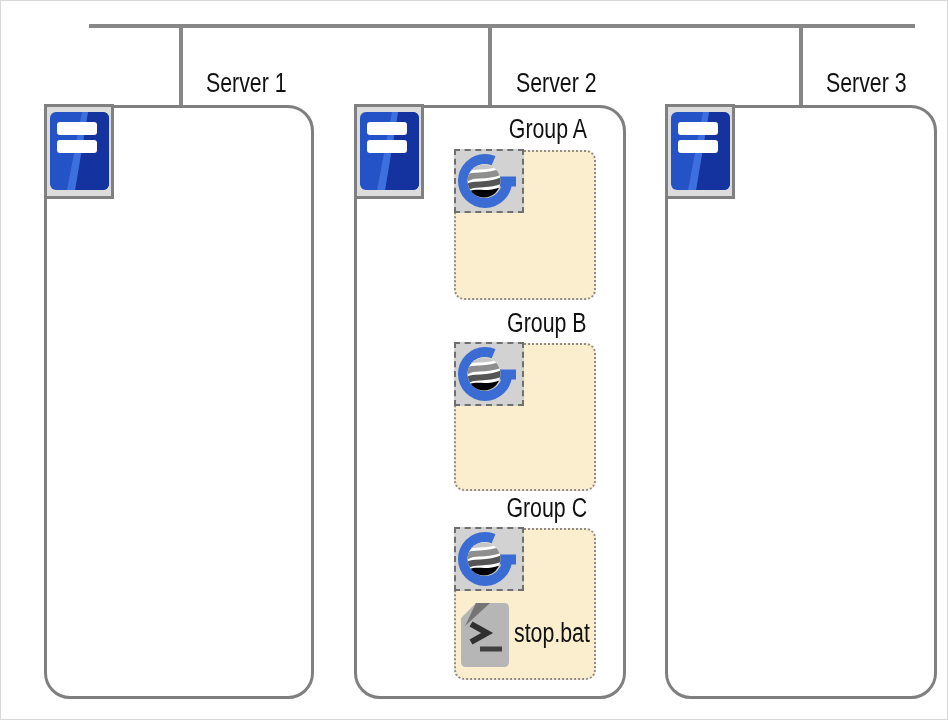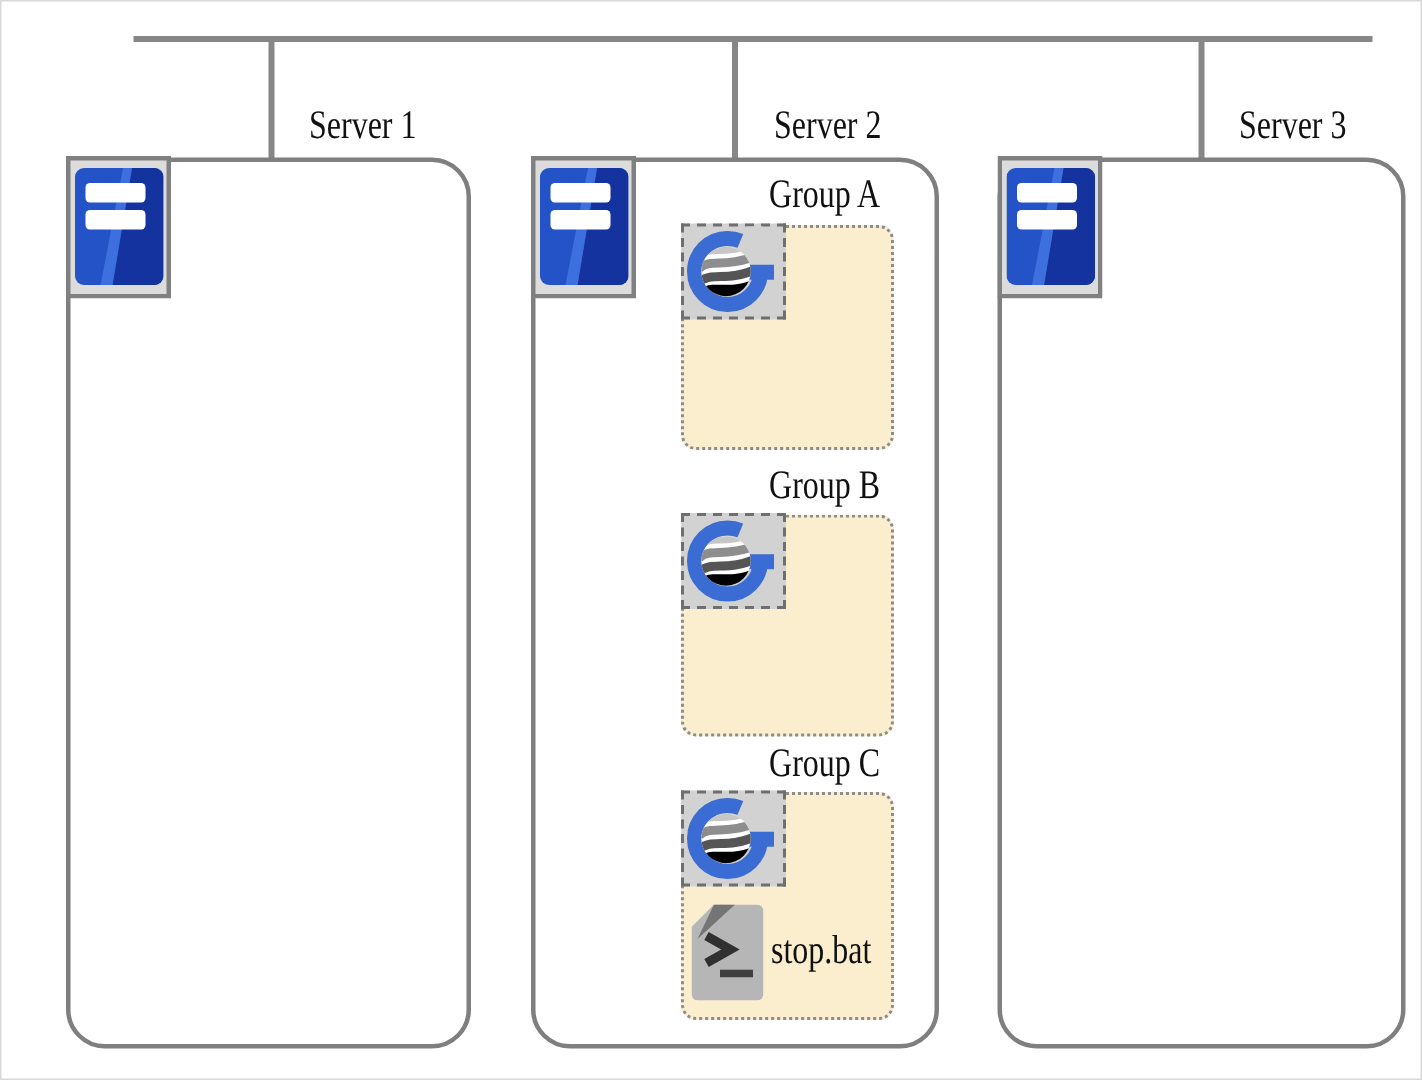--- a/index.html
+++ b/index.html
@@ -1,19 +1,19 @@
 <!DOCTYPE html>
 <html style="--c-line: #878787; --c-border: #7f7f7f; --c-group_fill: #faeecf; --c-group_border: #8c8c8c; --c-icon_bg: #d2d2d2; --c-logo_blue: #3a6cd3; --c-server_blue: #2353c6; --c-server_blue_dark: #15339e; --c-script_gray: #b6b6b6;"><head>
 <meta charset="utf-8">
 <style>
   html,body{margin:0;padding:0;background:#fff;}
   .stage{
     position:relative;width:948px;height:720px;background:#fff;
     border:1px solid #d8d8d8;box-sizing:border-box;overflow:hidden;
-    font-family:Liberation Serif, serif;
+    font-family:Liberation Sans, sans-serif;
   }
   
   .trunk{position:absolute;left:88px;top:23px;width:826px;height:4px;background:var(--c-line,#878787);}
   .drop{position:absolute;top:23px;width:4px;height:82px;background:var(--c-line,#878787);}
   .drop-1{left:178px;} .drop-2{left:487px;} .drop-3{left:798px;}
   
   .server-box{
     position:absolute;top:104px;height:594px;background:#fff;box-sizing:border-box;
     border:3px solid var(--c-border,#7f7f7f);border-radius:26px;
   }

